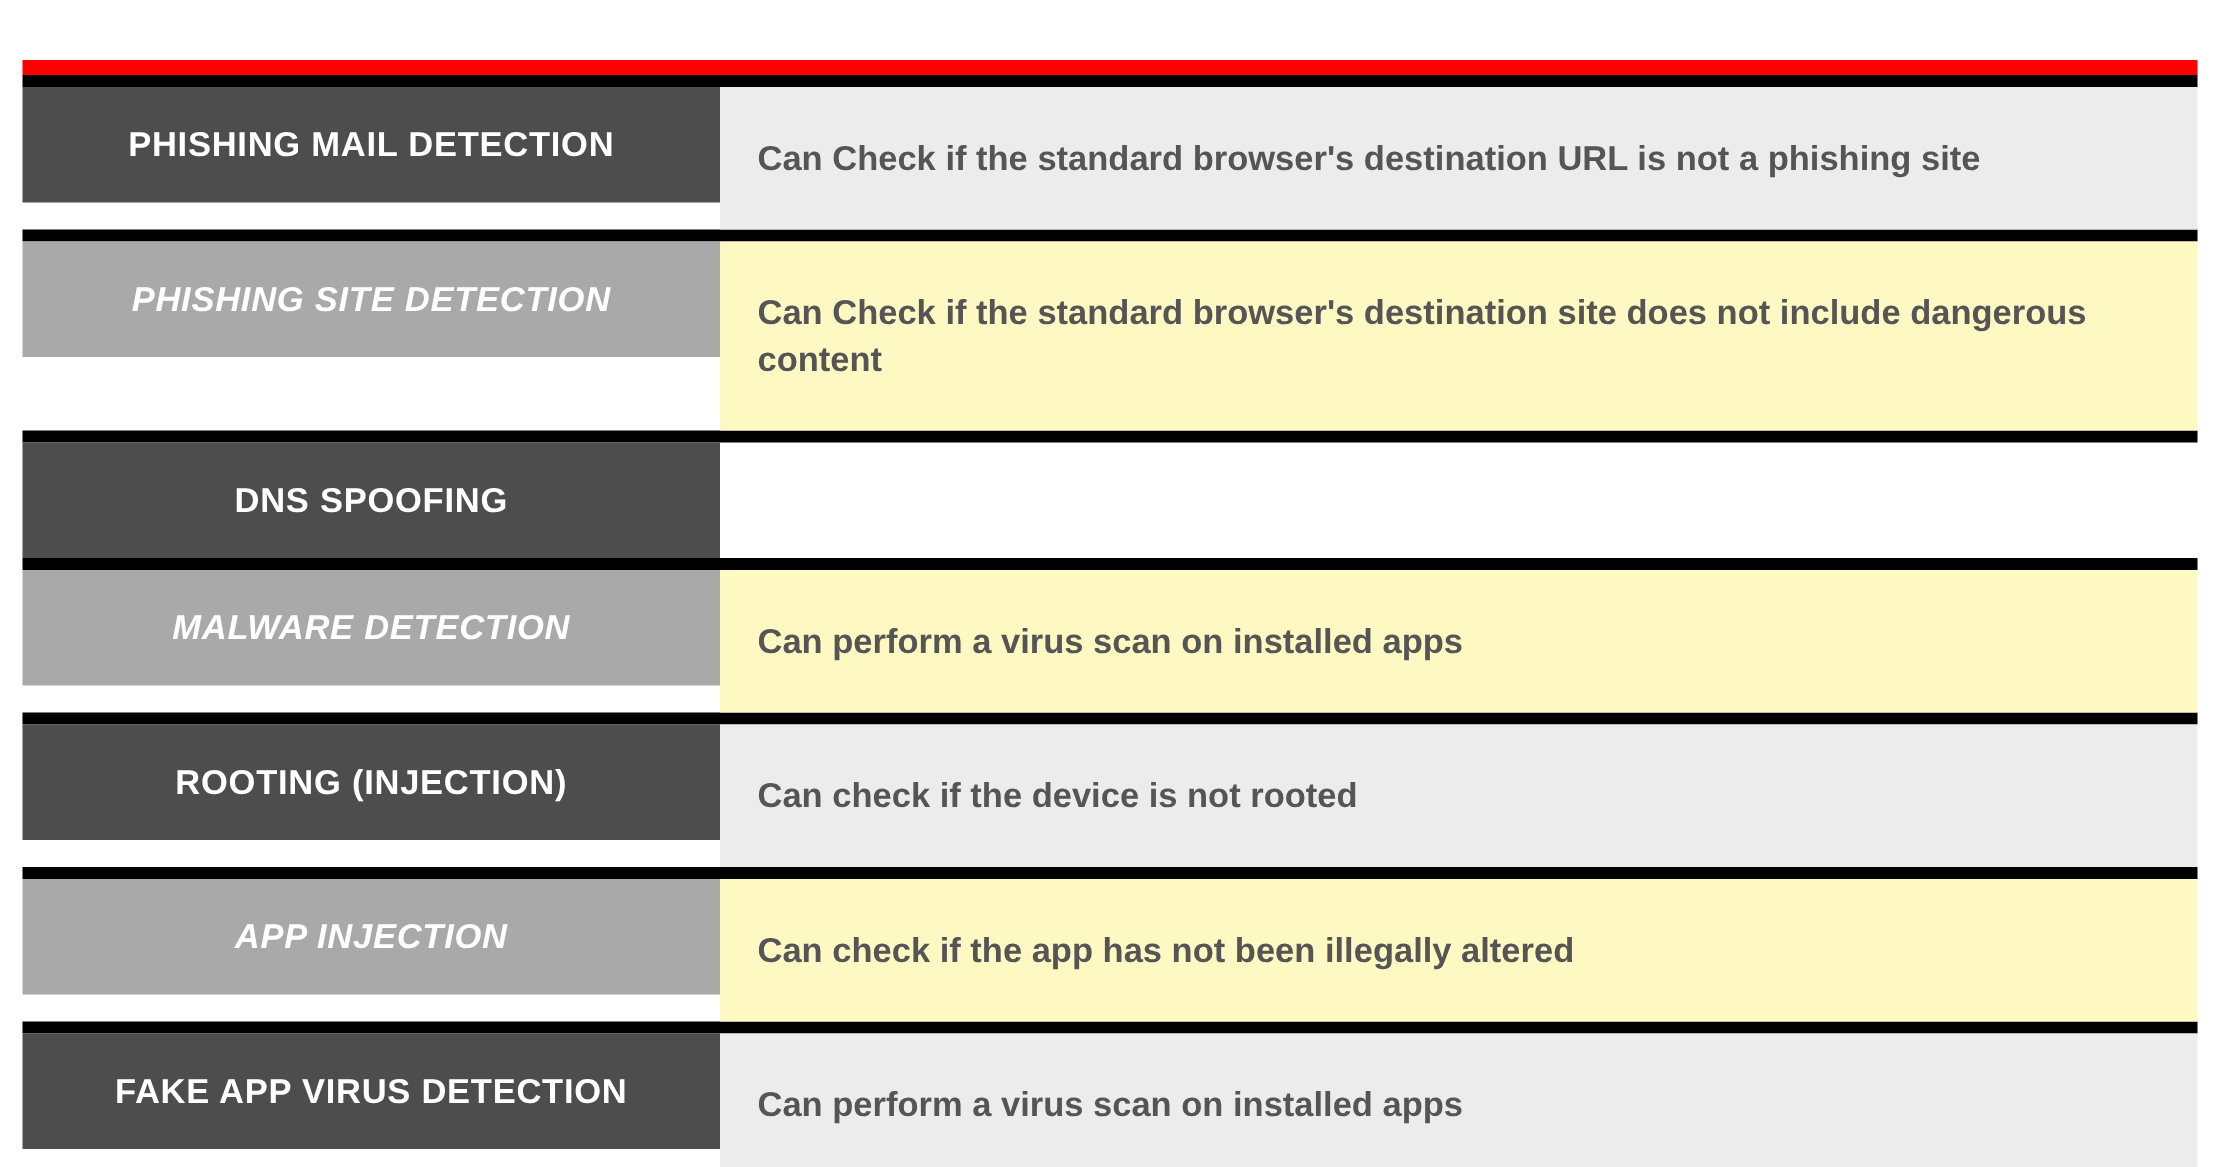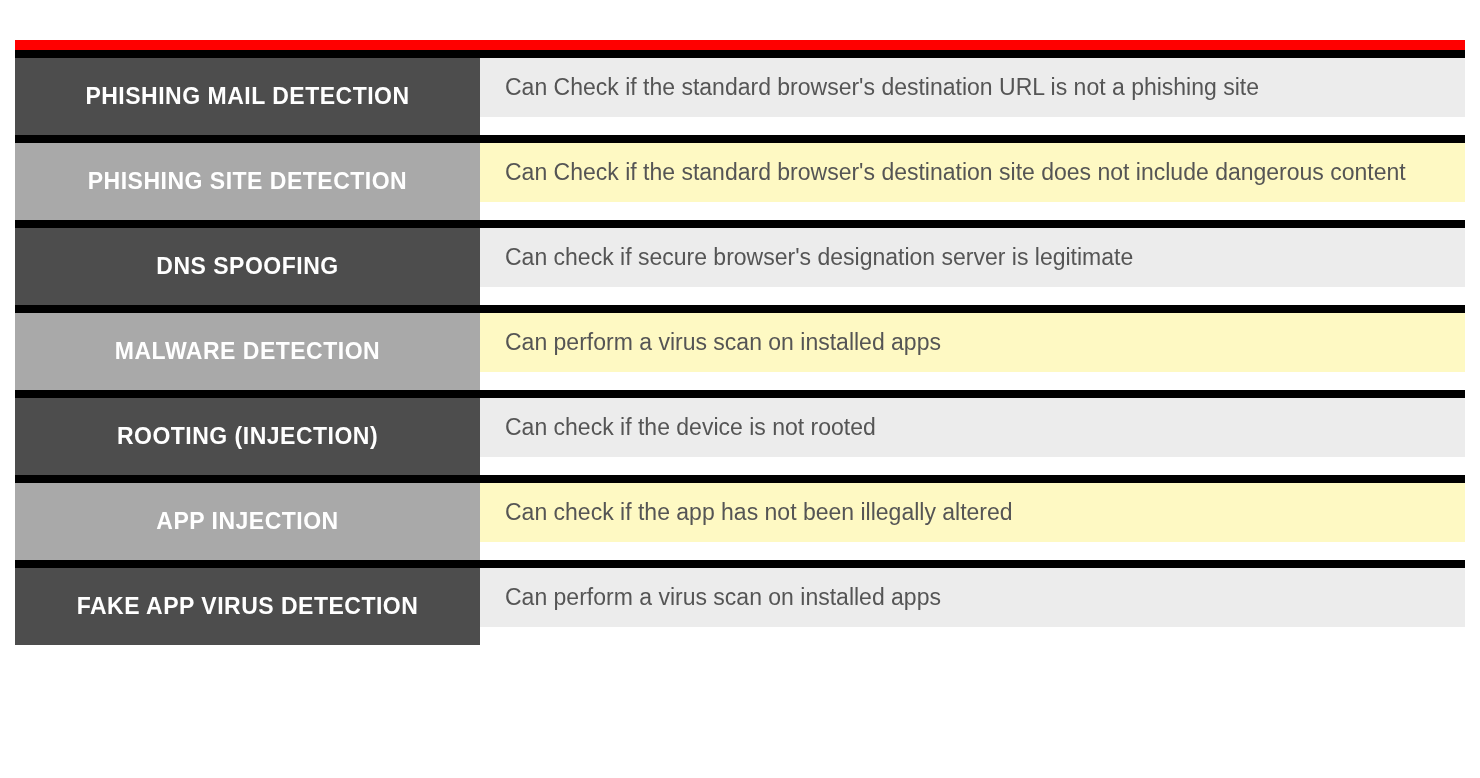--- a/index.html
+++ b/index.html
@@ -38,50 +38,49 @@
     font-size: 23px;
     letter-spacing: 0.5px;
     color: #ffffff;
     text-align: center;
     box-sizing: border-box;
   }
   .desc {
     flex: 1;
     display: flex;
     align-items: center;
-    padding: 14px 25px;
-    font-weight: 400;
+    padding: 32px 25px;
+    font-weight: 700;
     font-size: 23px;
     color: #555555;
     line-height: 1.35;
     box-sizing: border-box;
   }
   
   .dark .label { background: #4d4d4d; }
   .dark .desc  { background: #ececec; }
-  .light .label{ background: #a9a9a9; }
+  .light .label{ background: #a9a9a9; font-style: italic; }
   .light .desc { background: #fef9c3; }
 </style>
 </head>
 <body>
 
 <div class="wrap">
   <div class="top-bar"></div>
 
   <div class="row dark">
     <div class="label">PHISHING MAIL DETECTION</div>
     <div class="desc">Can Check if the standard browser's destination URL is not a phishing site</div>
   </div>
   <div class="row light">
     <div class="label">PHISHING SITE DETECTION</div>
     <div class="desc">Can Check if the standard browser's destination site does not include dangerous content</div>
   </div>
   <div class="row dark">
     <div class="label">DNS SPOOFING</div>
-    <div class="desc">Can check if secure browser's designation server is legitimate</div>
   </div>
   <div class="row light">
     <div class="label">MALWARE DETECTION</div>
     <div class="desc">Can perform a virus scan on installed apps</div>
   </div>
   <div class="row dark">
     <div class="label">ROOTING (INJECTION)</div>
     <div class="desc">Can check if the device is not rooted</div>
   </div>
   <div class="row light">

